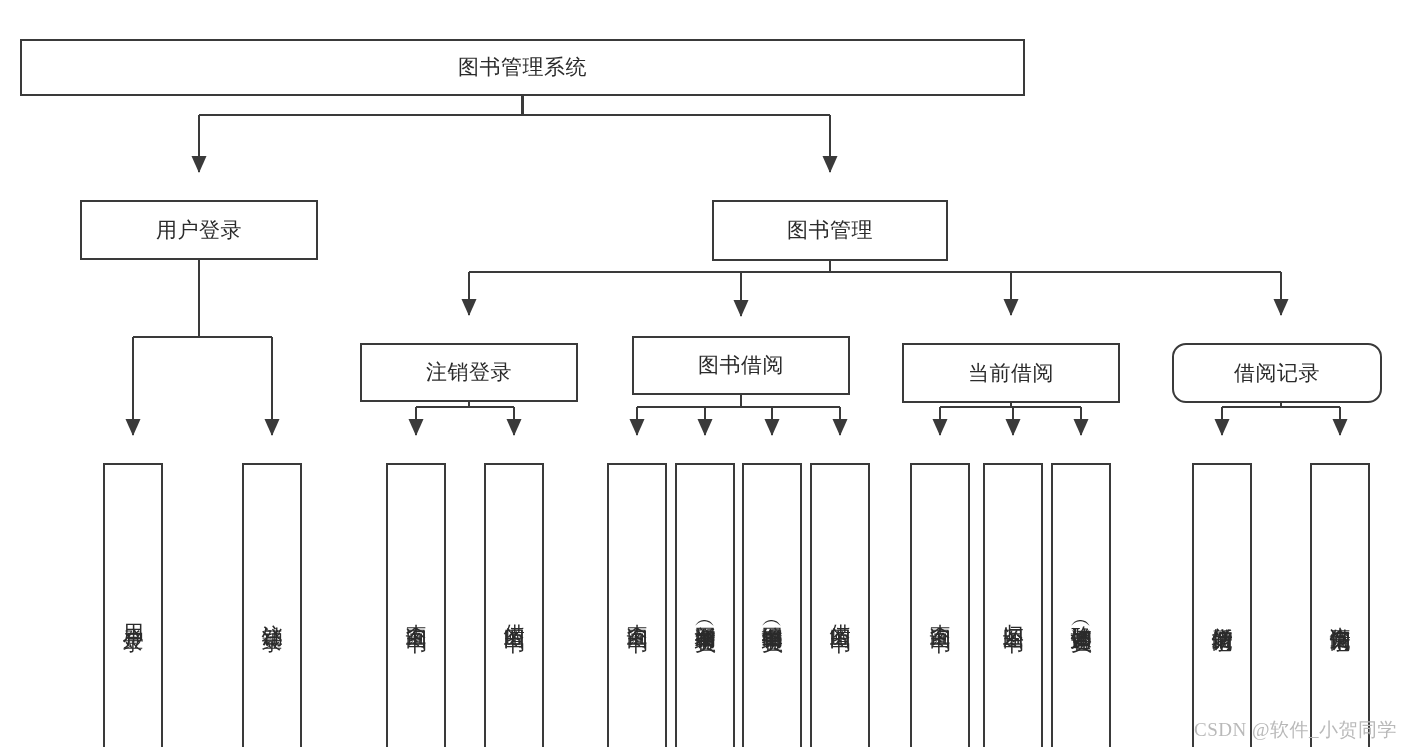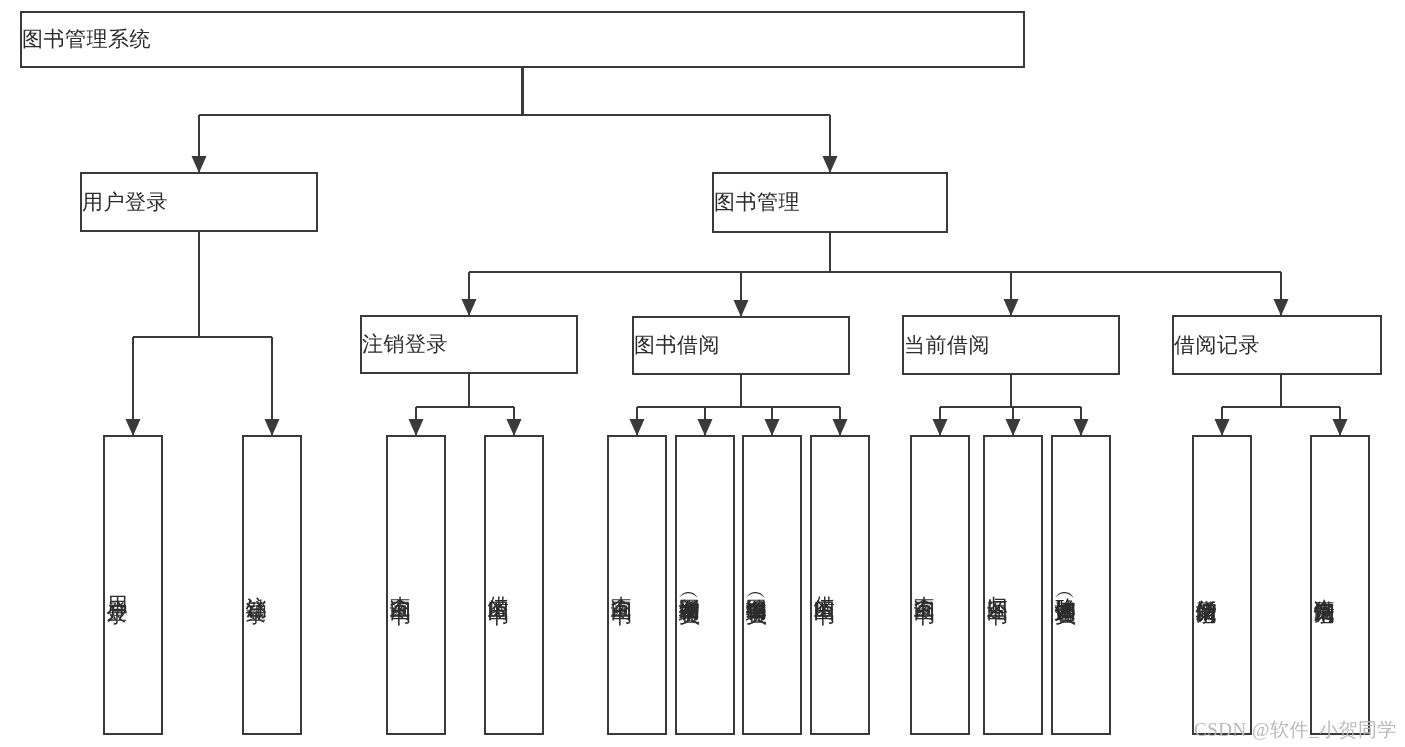--- a/index.html
+++ b/index.html
@@ -20,21 +20,23 @@
     height: 747px;
     background: #ffffff;
   }
   .node-box {
     position: absolute;
     box-sizing: border-box;
     background: #ffffff;
     border: 2px solid #3a3a3a;
     display: flex;
     align-items: center;
+    justify-content: center;
     overflow: hidden;
+    margin-top: 28px;
   }
   .node-label {
     color: #2b2b2b;
     font-size: 21px;
     line-height: 1.16;
     letter-spacing: 0.5px;
     text-align: center;
     white-space: nowrap;
   }
   .node-box.vertical .node-label {
@@ -129,27 +131,27 @@
       </div>
       <div class="node-box" style="left: 80px; top: 172px; width: 238px; height: 60px; border-color: rgb(58, 58, 58);">
         <span class="node-label" style="color: rgb(43, 43, 43);">用户登录</span>
       </div>
       <div class="node-box" style="left: 712px; top: 172px; width: 236px; height: 61px; border-color: rgb(58, 58, 58); font-family: Liberation Serif, serif;">
         <span class="node-label" style="color: rgb(43, 43, 43);">图书管理</span>
       </div>
       <div class="node-box" style="left: 360px; top: 315px; width: 218px; height: 59px; border-color: rgb(58, 58, 58);">
         <span class="node-label" style="color: rgb(43, 43, 43);">注销登录</span>
       </div>
-      <div class="node-box" style="left: 632px; top: 316px; width: 218px; height: 59px; border-color: rgb(58, 58, 58);">
+      <div class="node-box" style="left: 632px; top: 308px; width: 218px; height: 59px; border-color: rgb(58, 58, 58);">
         <span class="node-label" style="color: rgb(43, 43, 43);">图书借阅</span>
       </div>
       <div class="node-box" style="left: 902px; top: 315px; width: 218px; height: 60px; border-color: rgb(58, 58, 58);">
         <span class="node-label" style="color: rgb(43, 43, 43);">当前借阅</span>
       </div>
-      <div class="node-box" style="left: 1172px; top: 315px; width: 210px; height: 60px; border-color: rgb(58, 58, 58);">
+      <div class="node-box" style="left: 1172px; top: 315px; width: 210px; height: 60px; border-color: rgb(58, 58, 58); border-radius: 14px;">
         <span class="node-label" style="color: rgb(43, 43, 43);">借阅记录</span>
       </div>
       <div class="node-box vertical" style="left: 103px; top: 435px; width: 60px; height: 300px; border-color: rgb(58, 58, 58);">
         <span class="node-label" style="color: rgb(43, 43, 43);">用户登录</span>
       </div>
       <div class="node-box vertical" style="left: 242px; top: 435px; width: 60px; height: 300px; border-color: rgb(58, 58, 58);">
         <span class="node-label" style="color: rgb(43, 43, 43);">注销登录</span>
       </div>
       <div class="node-box vertical" style="left: 386px; top: 435px; width: 60px; height: 300px; border-color: rgb(58, 58, 58);">
         <span class="node-label" style="color: rgb(43, 43, 43);">查询图书</span>

